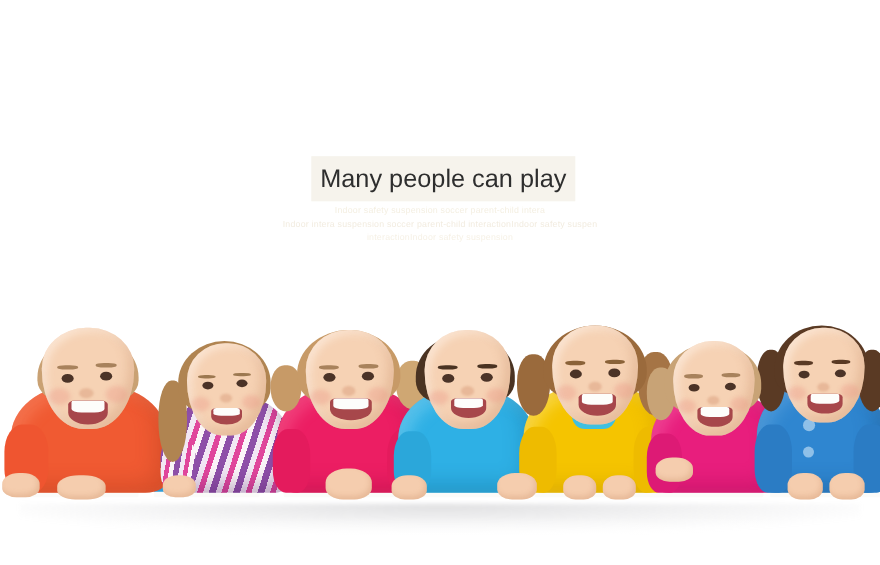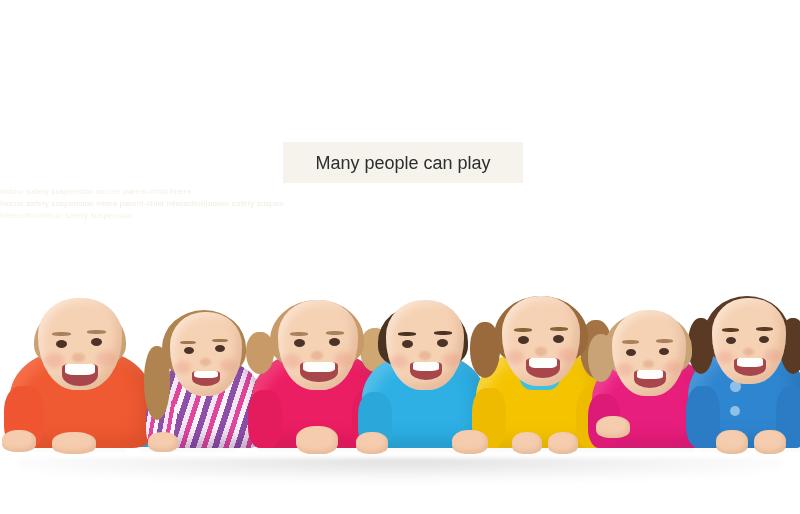--- a/index.html
+++ b/index.html
@@ -61,32 +61,33 @@
     top: 142px;
     width: 240px;
     height: 41px;
     background: #f6f3ec;
     display: flex;
     align-items: center;
     justify-content: center;
   }
   .subtitle-text {
     color: #2e2e2e;
-    font-size: 18px;
+    font-size: 23px;
     font-weight: 400;
     white-space: nowrap;
     line-height: 1;
   }
 
   
   .faint-block {
     position: absolute;
     left: 0;
     top: 186px;
     width: 800px;
+    text-align: center;
   }
   .faint-line {
     color: #f4efe2;
     font-size: 8px;
     line-height: 12px;
     white-space: nowrap;
     letter-spacing: 0.2px;
   }
   .faint-line.l2 { color: #f2ece0; }
   .faint-line.l3 { color: #f6f1e6; }
@@ -237,21 +238,21 @@
 
 <div class="page">
 
 
   <div class="subtitle-box">
     <div class="subtitle-text">Many people can play</div>
   </div>
 
   <div class="faint-block">
     <div class="faint-line l1">Indoor safety suspension soccer parent-child intera</div>
-    <div class="faint-line l2">Indoor safety suspension intera parent-child interactionIndoor safety suspen</div>
+    <div class="faint-line l2">Indoor intera suspension soccer parent-child interactionIndoor safety suspen</div>
     <div class="faint-line l3">interactionIndoor safety suspension</div>
   </div>
 
   <div class="photo">
 
     <div class="floor-shadow"></div>
 
     <div class="kid" style="left:8px; width:150px; height:190px;">
       <div class="book" style="left:6px; width:112px; height:13px; background:#7dc242;">
         <div class="book-page"></div>

